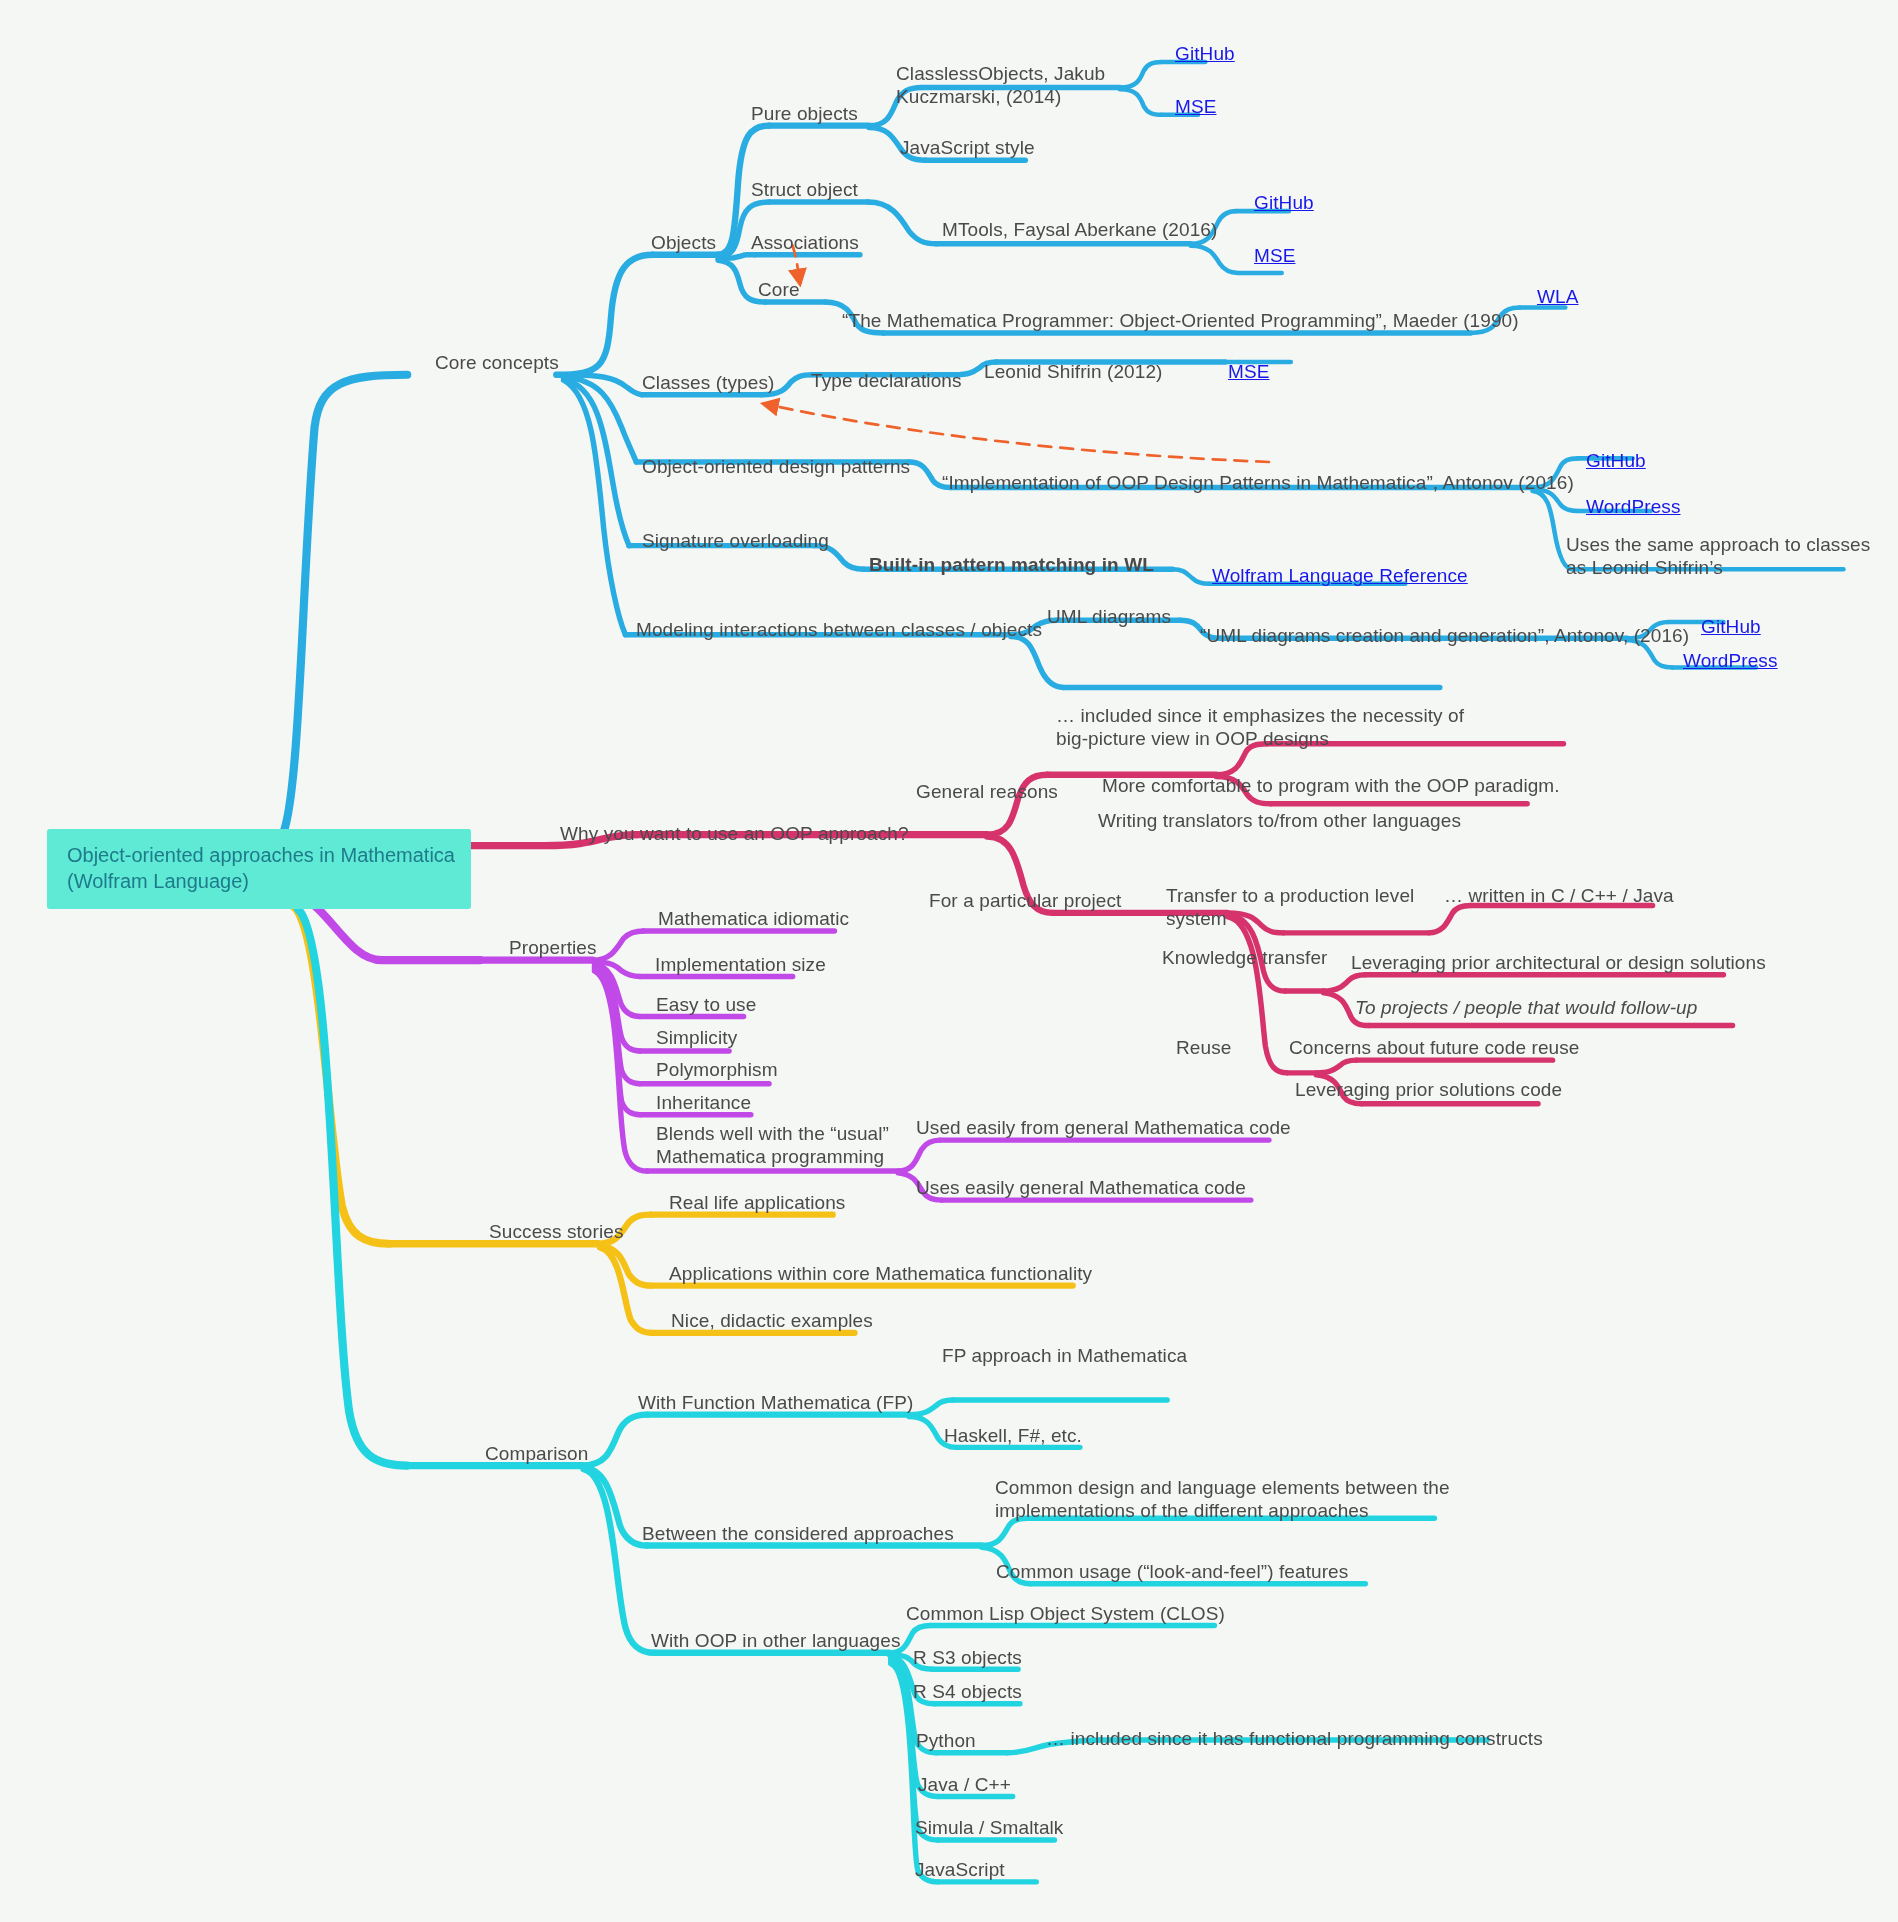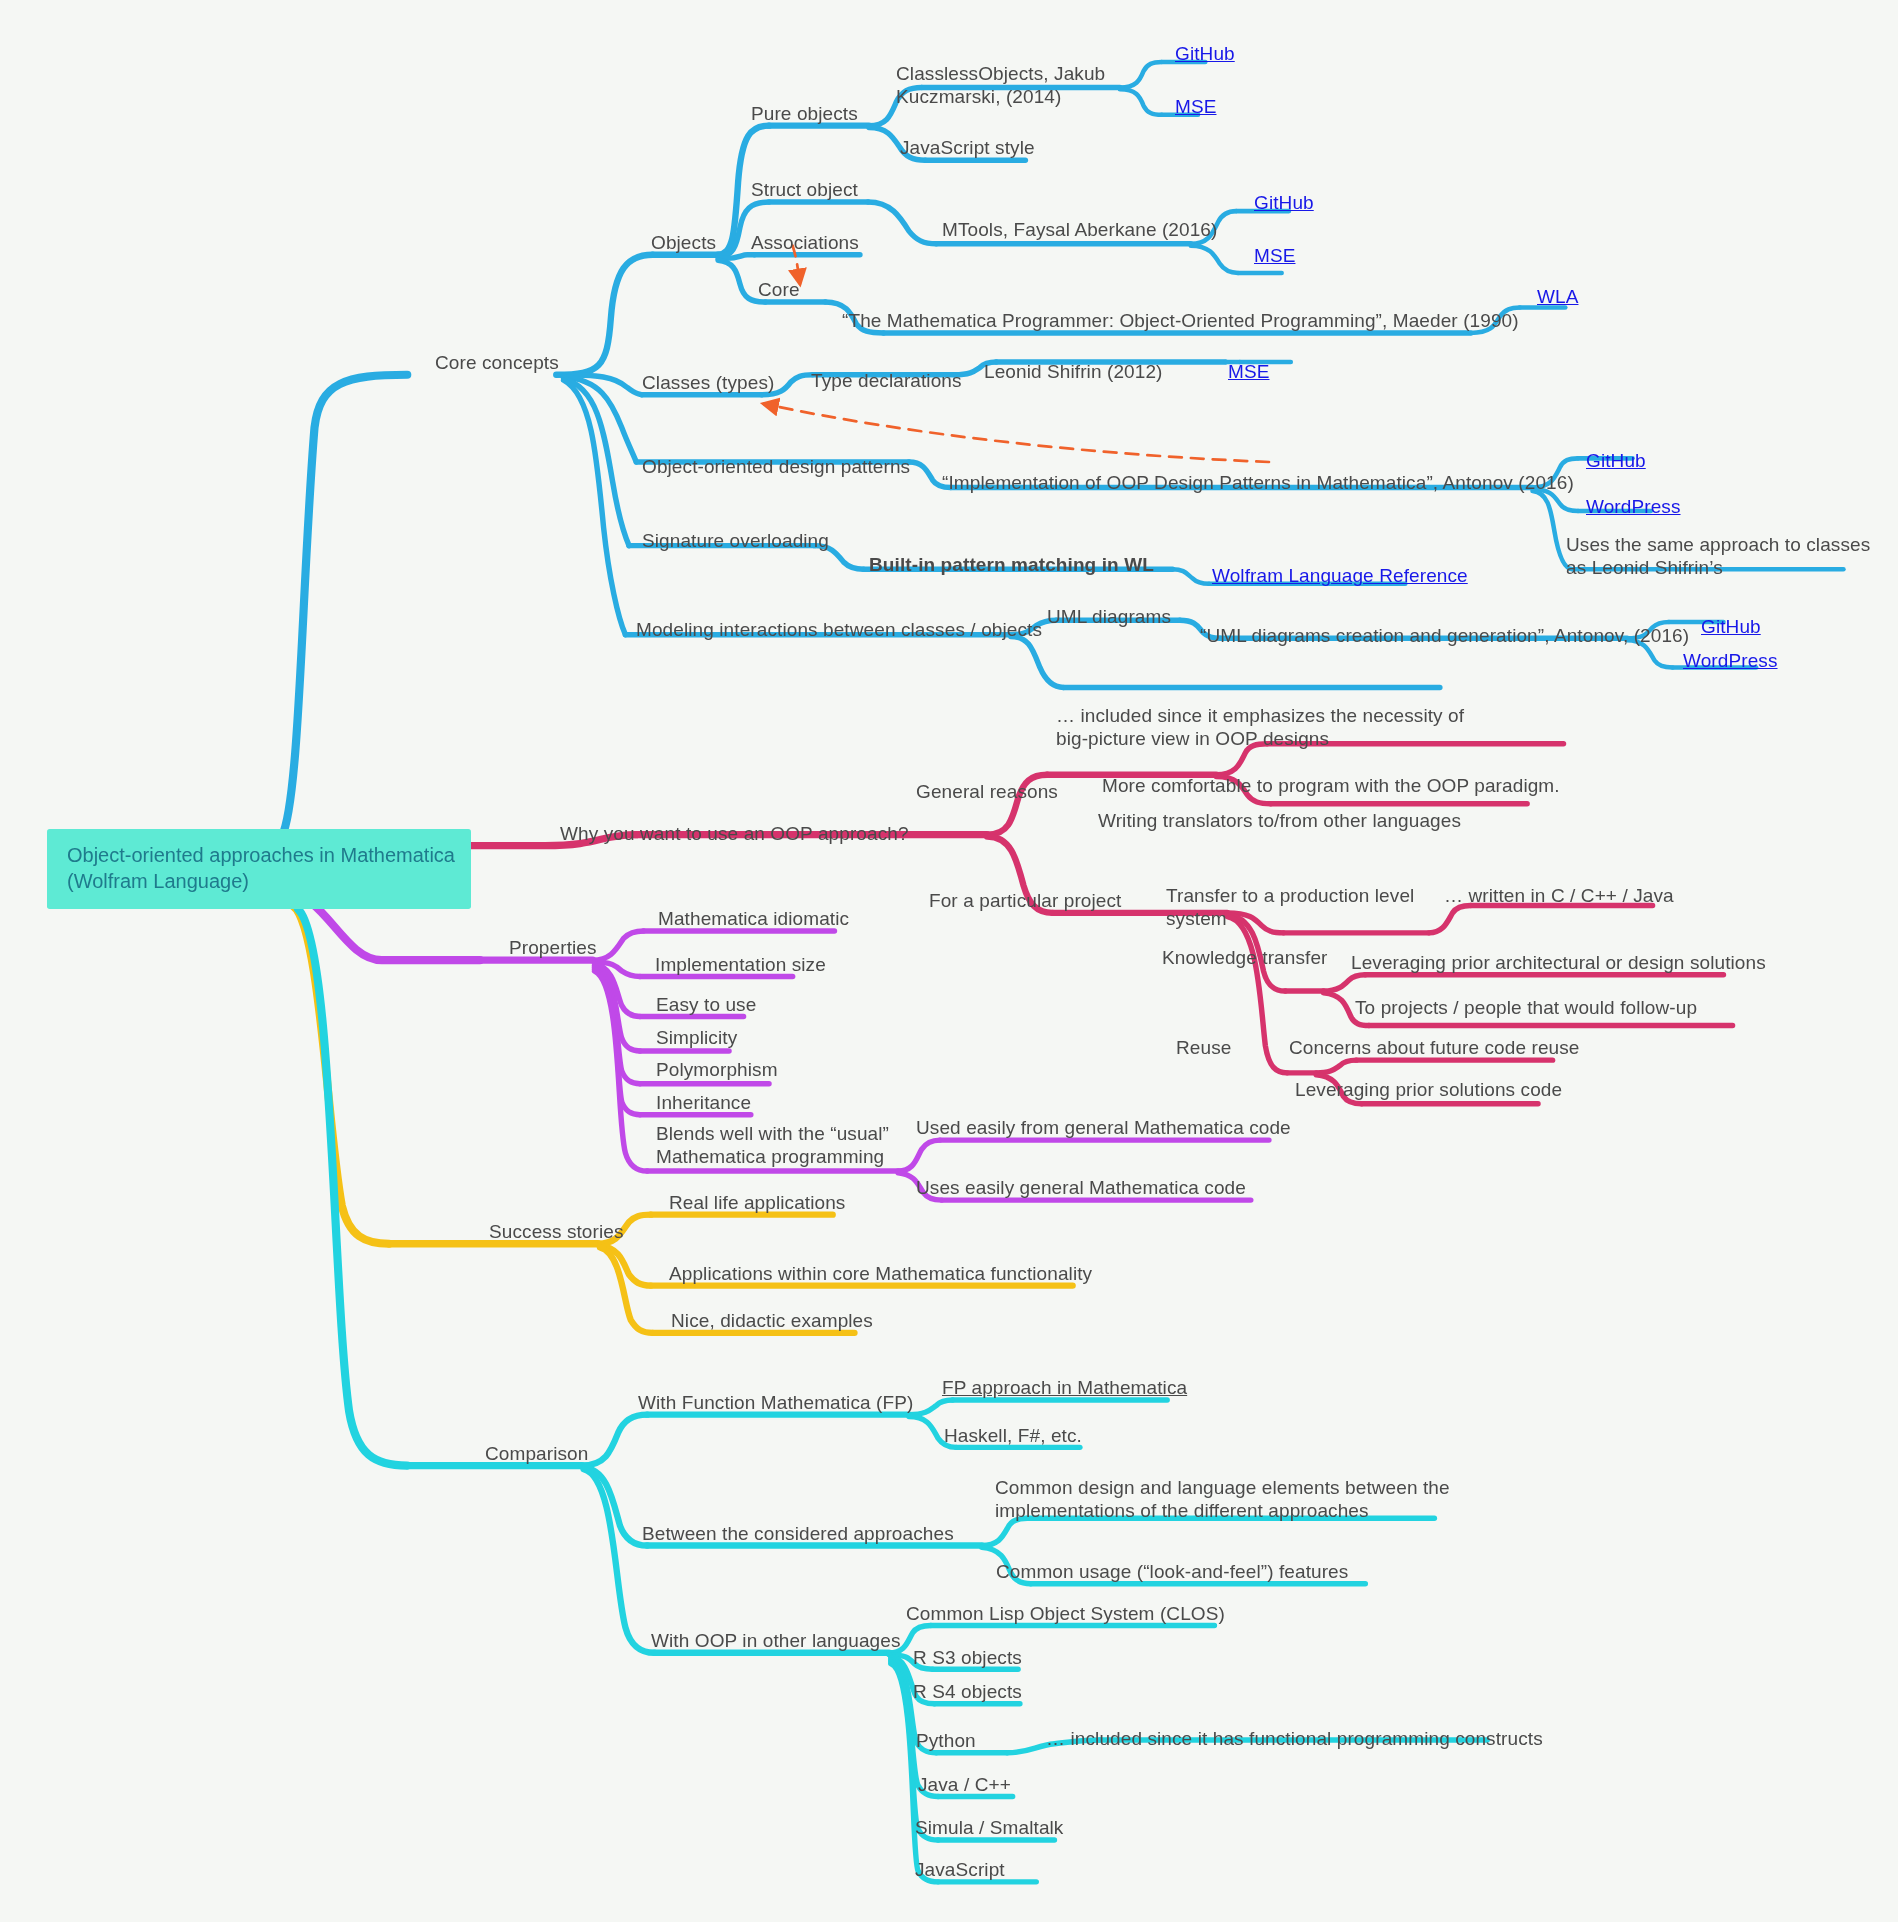--- a/index.html
+++ b/index.html
@@ -313,21 +313,21 @@
   <div class="node" style="left:560px; top:822px;">Why you want to use an OOP approach?</div>
   <div class="node" style="left:916px; top:780px;">General reasons</div>
   <div class="node" style="left:1102px; top:762px;margin-top:12px;">More comfortable to program with the OOP paradigm.</div>
   <div class="node" style="left:1098px; top:809px;">Writing translators to/from other languages</div>
   <div class="node" style="left:929px; top:889px;">For a particular project</div>
   <div class="node" style="left:1166px; top:884px;">Transfer to a production level
 system</div>
   <div class="node" style="left:1444px; top:884px;">… written in C / C++ / Java</div>
   <div class="node" style="left:1162px; top:946px;">Knowledge transfer</div>
   <div class="node" style="left:1351px; top:951px;">Leveraging prior architectural or design solutions</div>
-  <div class="node" style="left:1355px; top:996px;">To projects / people that would follow-up</div>
+  <div class="node" style="left:1355px; top:996px;font-style:italic;">To projects / people that would follow-up</div>
   <div class="node" style="left:1176px; top:1036px;">Reuse</div>
   <div class="node" style="left:1289px; top:1036px;">Concerns about future code reuse</div>
   <div class="node" style="left:1295px; top:1078px;">Leveraging prior solutions code</div>
 
   <div class="node" style="left:509px; top:936px;">Properties</div>
   <div class="node" style="left:658px; top:907px;">Mathematica idiomatic</div>
   <div class="node" style="left:655px; top:953px;">Implementation size</div>
   <div class="node" style="left:656px; top:993px;">Easy to use</div>
   <div class="node" style="left:656px; top:1026px;">Simplicity</div>
   <div class="node" style="left:656px; top:1058px;">Polymorphism</div>
@@ -337,21 +337,21 @@
   <div class="node" style="left:916px; top:1116px;">Used easily from general Mathematica code</div>
   <div class="node" style="left:916px; top:1176px;">Uses easily general Mathematica code</div>
 
   <div class="node" style="left:489px; top:1220px;">Success stories</div>
   <div class="node" style="left:669px; top:1191px;">Real life applications</div>
   <div class="node" style="left:669px; top:1262px;">Applications within core Mathematica functionality</div>
   <div class="node" style="left:671px; top:1309px;">Nice, didactic examples</div>
 
   <div class="node" style="left:485px; top:1442px;">Comparison</div>
   <div class="node" style="left:638px; top:1391px;">With Function Mathematica (FP)</div>
-  <div class="node" style="left:942px; top:1376px;text-decoration:underline;">FP approach in Mathematica</div>
+  <div class="node" style="left:942px; top:1344px;">FP approach in Mathematica</div>
   <div class="node" style="left:944px; top:1424px;">Haskell, F#, etc.</div>
   <div class="node" style="left:642px; top:1522px;">Between the considered approaches</div>
   <div class="node" style="left:995px; top:1476px;">Common design and language elements between the
 implementations of the different approaches</div>
   <div class="node" style="left:996px; top:1560px;">Common usage (“look-and-feel”) features</div>
   <div class="node" style="left:651px; top:1629px;">With OOP in other languages</div>
   <div class="node" style="left:906px; top:1602px;">Common Lisp Object System (CLOS)</div>
   <div class="node" style="left:913px; top:1646px;">R S3 objects</div>
   <div class="node" style="left:913px; top:1680px;">R S4 objects</div>
   <div class="node" style="left:916px; top:1729px;">Python</div>

